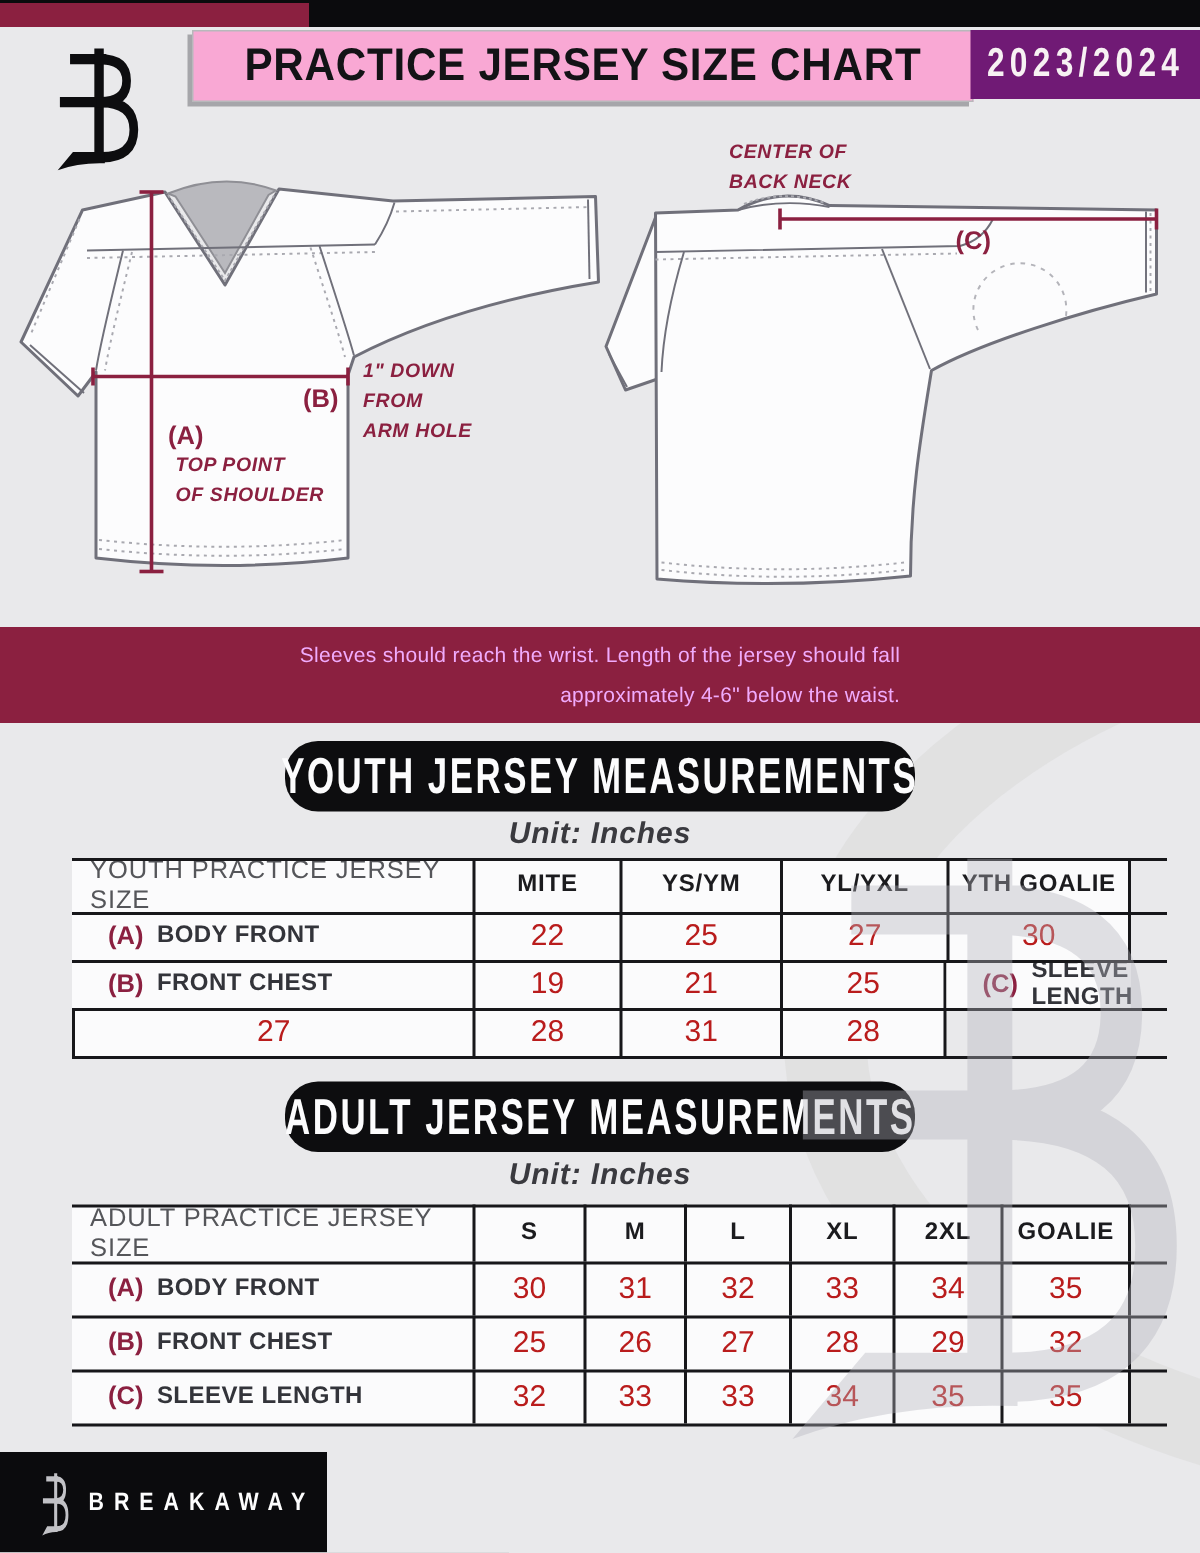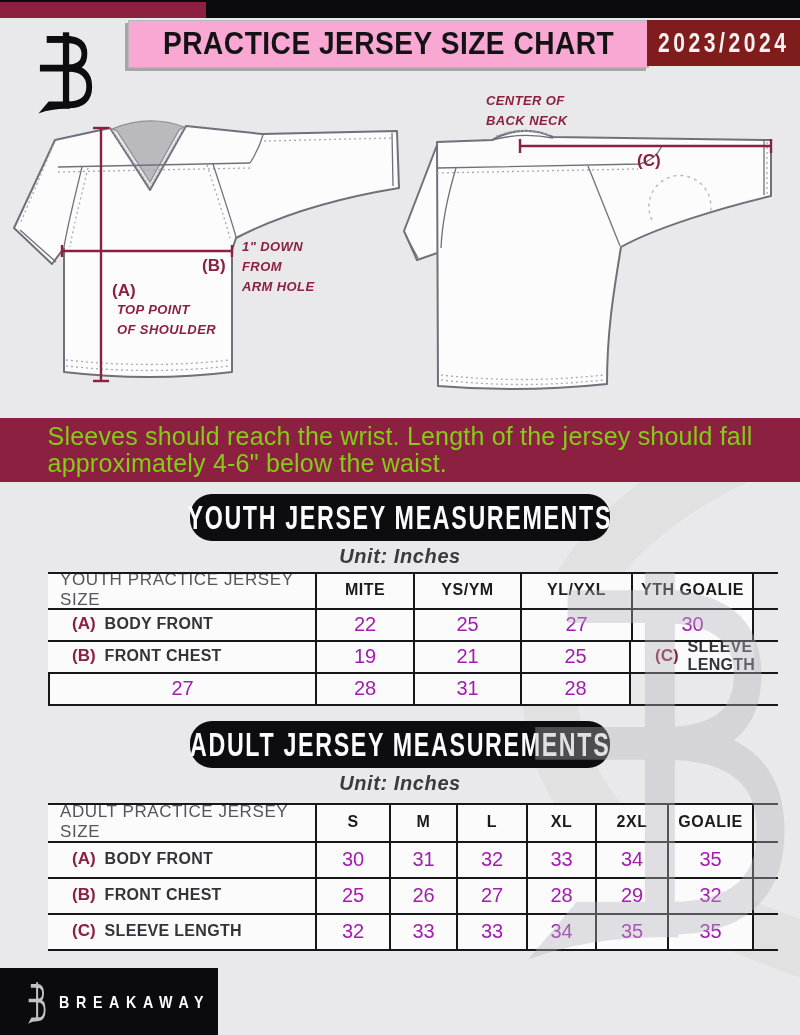--- a/index.html
+++ b/index.html
@@ -15,35 +15,35 @@
   .top-maroon{left:0;top:2px;width:206px;height:16px;background:#8b2040;}
   
   .title-box{
     left:128px;top:20px;width:519px;height:46px;background:#f9a8d4;
     border:1px solid #b8b8bb; box-shadow:-3px 3px 0 rgba(85,85,92,.45);
     display:flex;align-items:center;justify-content:center;
   }
   .title-box span{font-size:29px;font-weight:700;color:#131316;letter-spacing:.5px;
     display:inline-block;transform:scale(.97,1.05);}
   .year-box{
-    left:647px;top:20px;width:153px;height:46px;background:#7f1d1d;
+    left:647px;top:20px;width:153px;height:46px;background:#701a75;
     display:flex;align-items:center;justify-content:center;
   }
   .year-box span{font-size:24px;font-weight:700;color:#f7f1f3;letter-spacing:4px;
     display:inline-block;transform:scale(.88,1.12);}
   
   .mk{color:#8b2040;font-weight:800;font-size:17px;}
   .note{color:#8b2040;font-style:italic;font-weight:600;font-size:13px;line-height:20px;letter-spacing:.4px;}
   .pre{white-space:pre-line;}
   
   .banner{
     left:0;top:418px;width:800px;height:64px;background:#8b2040;
     display:flex;align-items:center;justify-content:center;
   }
-  .banner div{color:#84cc16;font-size:25px;line-height:27px;text-align:left;letter-spacing:.2px;}
+  .banner div{color:#f0abfc;font-size:14px;line-height:27px;text-align:right;letter-spacing:.2px;}
   
   .pill{
     left:190px;width:420px;height:47px;background:#0d0d0f;border-radius:22px;
     display:flex;align-items:center;justify-content:center;
   }
   .pill span{color:#fcfcfd;font-weight:700;font-size:28px;letter-spacing:2px;
     display:inline-block;transform:scale(.83,1.2);white-space:nowrap;}
   .unit{left:0;width:800px;text-align:center;font-style:italic;font-weight:600;
     font-size:20px;color:#3a3a3f;letter-spacing:.6px;}
   
@@ -54,21 +54,21 @@
   .adult-grid{grid-template-columns:267px 74px 67px 70px 69px 72px 87px;grid-template-rows:38px 36px 36px 36px;}
   .cell{background:#fbfbfc;display:flex;align-items:center;justify-content:center;}
   .cell.vline{border-left:2px solid #17171a;}
   .cell.vlast{border-right:2px solid #17171a;}
   .cell.labelc{justify-content:center;padding-left:12px;}
   .cell.rowlab{justify-content:flex-start;padding-left:24px;}
   .size-label{font-size:17px;color:#55565a;letter-spacing:.6px;}
   .colhead{font-size:16px;font-weight:700;color:#1b1b1e;letter-spacing:.5px;}
   .rkey{font-size:17px;font-weight:800;color:#8b2040;margin-right:9px;}
   .rlabel{font-size:16px;font-weight:600;color:#33343a;letter-spacing:.3px;}
-  .val{font-size:20px;color:#a21caf;}
+  .val{font-size:20px;color:#b91c1c;}
   
   .watermark{left:526px;top:552px;z-index:5;pointer-events:none;opacity:.38;}
   .swirl{left:0;top:430px;z-index:0;pointer-events:none;}
   
   .footer{left:0;top:968px;width:800px;height:67px;display:flex;z-index:6;}
   .footer-left{width:218px;background:#0b0b0d;display:flex;align-items:center;padding-left:28px;box-sizing:border-box;}
   .footer-brand{color:#fdfdfd;font-weight:700;font-size:15px;letter-spacing:7px;margin-left:12px;
     display:inline-block;transform:scale(.95,1.12);transform-origin:left center;}
   .footer-right{flex:1;background:#8b2040;display:flex;align-items:center;padding-left:14px;}
   .footer-note{color:#f6edf0;font-size:16.5px;line-height:21.5px;letter-spacing:.2px;}

